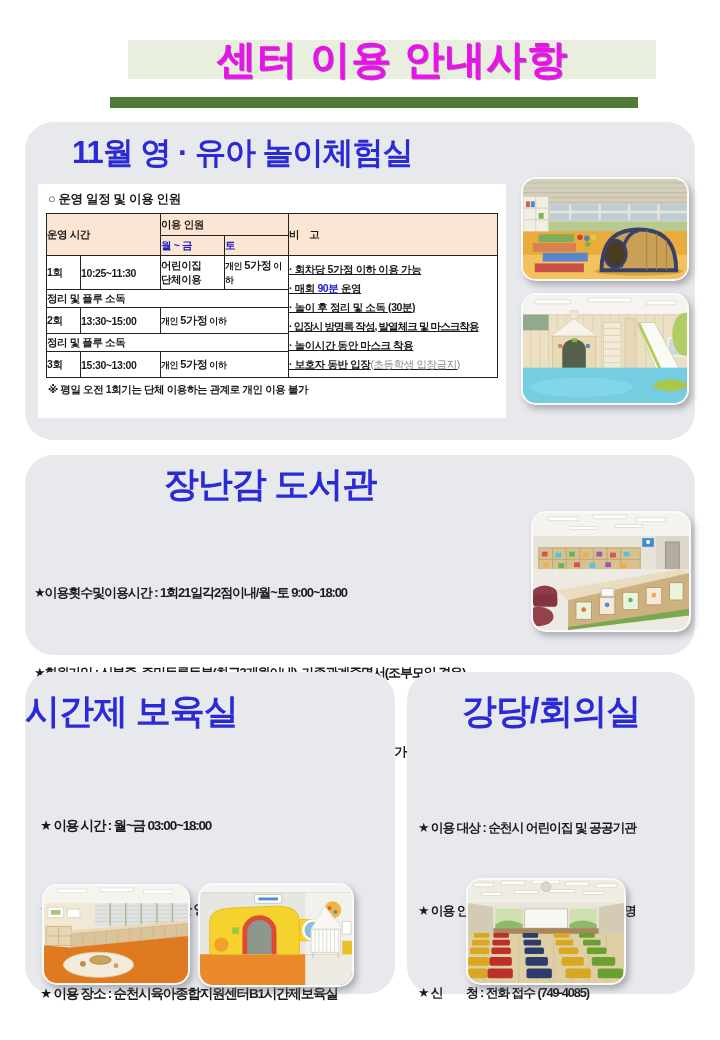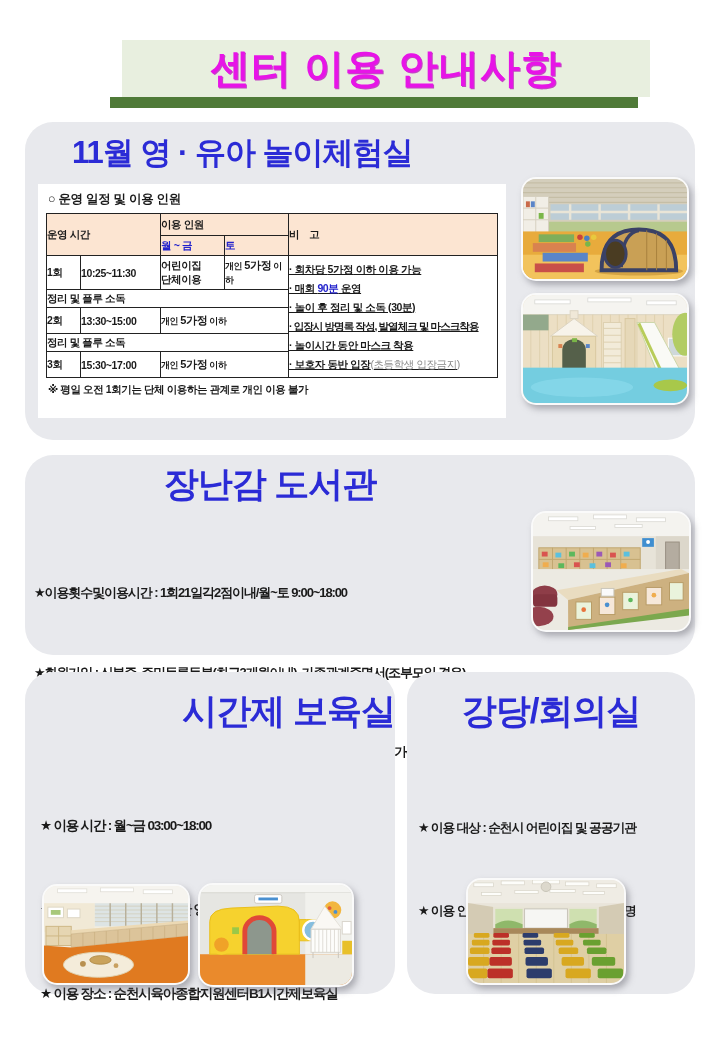--- a/index.html
+++ b/index.html
@@ -2,35 +2,35 @@
 <html><head>
 <meta charset="utf-8">
 <style>
   html,body{margin:0;padding:0;}
   body{
     width:720px;height:1040px;position:relative;background:#ffffff;
     font-family:"Liberation Sans","DejaVu Sans",sans-serif;color:#1a1a1a;
     overflow:hidden;
   }
   
-  .banner{position:absolute;left:122px;top:40px;width:528px;height:57px;
+  .banner{position:absolute;left:128px;top:40px;width:528px;height:39px;
     background:#e8efdf;display:flex;align-items:center;justify-content:center;}
   .banner-title{font-size:40px;font-weight:bold;color:#e714e7;letter-spacing:1px;
     text-shadow:1px 1px 0 #c24ac2;}
   .banner-bar{position:absolute;left:110px;top:97px;width:528px;height:11px;background:#4f7a38;}
   
   .panel{position:absolute;background:#e8e9ed;border-radius:28px;}
   #panel-play{left:25px;top:122px;width:670px;height:318px;}
   #panel-toy{left:25px;top:455px;width:670px;height:200px;}
   #panel-care{left:25px;top:672px;width:370px;height:322px;}
   #panel-hall{left:407px;top:672px;width:288px;height:322px;}
   .sec-title{position:absolute;margin:0;color:#2b2bd6;font-weight:bold;white-space:pre;}
   #title-play{left:72px;top:132px;font-size:31px;letter-spacing:-1px;}
   #title-toy{left:140px;top:461px;width:260px;text-align:center;font-size:35px;letter-spacing:-1px;}
-  #title-care{left:25px;top:688px;width:370px;text-align:right;font-size:35px;letter-spacing:-1px;}
+  #title-care{left:25px;top:688px;width:370px;text-align:left;font-size:35px;letter-spacing:-1px;}
   #title-hall{left:407px;top:688px;width:288px;text-align:center;font-size:35px;letter-spacing:-1px;}
   
   .whitebox{position:absolute;left:38px;top:184px;width:468px;height:234px;background:#ffffff;
     padding:6px 0 0 8px;box-sizing:border-box;}
   .sched-head{font-size:12.5px;font-weight:bold;margin:1px 0 5px 2px;letter-spacing:-0.3px;}
   table.sched{border-collapse:collapse;width:452px;table-layout:fixed;}
   table.sched td{border:1px solid #222;text-align:left;vertical-align:middle;
     font-weight:bold;font-size:10.5px;padding:0;letter-spacing:-0.4px;}
   table.sched{border:1.5px solid #222;}
   td.hdr{background:#fce5d2;font-size:11px;}
@@ -121,21 +121,21 @@
       <td>13:30~15:00</td>
       <td colspan="2">
         <span class="cap-small">개인 </span><span class="cap-bold">5가정</span><span class="cap-small"> 이하</span>
       </td>
     </tr>
     <tr class="h-div">
       <td colspan="4">정리 및 플루 소독</td>
     </tr>
     <tr class="h-r">
       <td>3회</td>
-      <td>15:30~17:00</td>
+      <td>15:30~13:00</td>
       <td colspan="2">
         <span class="cap-small">개인 </span><span class="cap-bold">5가정</span><span class="cap-small"> 이하</span>
       </td>
     </tr>
   </tbody>
     </table>
   <div class="footnote">※ 평일 오전 1회기는 단체 이용하는 관계로 개인 이용 불가</div>
 </div>
 
 <div class="photo" id="photo-1">
@@ -319,20 +319,21 @@
     <path stroke="#c8c4bc" d="M116,70V76M142,70V76"></path>
     <rect x="146" y="58" width="10" height="14" fill="#e8c02a"></rect>
   </svg>
 </div>
 
 <div class="panel" id="panel-hall"></div>
 <h2 class="sec-title" id="title-hall">강당/회의실</h2>
 <div class="bullets" id="hall-bullets">
   <div>★ 이용 대상 : 순천시 어린이집 및 공공기관</div>
   <div>★ 이용 인원 : 강당 좌석 100석/ 회의실 20명</div>
+  <div>★ 신　　청 : 전화 접수 (749-4085)</div>
 </div>
 
 <div class="photo" id="photo-6">
   <svg viewBox="0 0 160 107" preserveAspectRatio="none">
     <rect width="160" height="107" fill="#e9e5da"></rect>
     <rect width="160" height="24" fill="#efece4"></rect>
     <rect x="6" y="3" width="20" height="4" fill="#fdfdfa" stroke="#d8d4c8" stroke-width="0.7"></rect>
     <rect x="34" y="1" width="24" height="4" fill="#fdfdfa" stroke="#d8d4c8" stroke-width="0.7"></rect>
     <rect x="66" y="0" width="28" height="4" fill="#fdfdfa" stroke="#d8d4c8" stroke-width="0.7"></rect>
     <rect x="100" y="2" width="24" height="4" fill="#fdfdfa" stroke="#d8d4c8" stroke-width="0.7"></rect>

